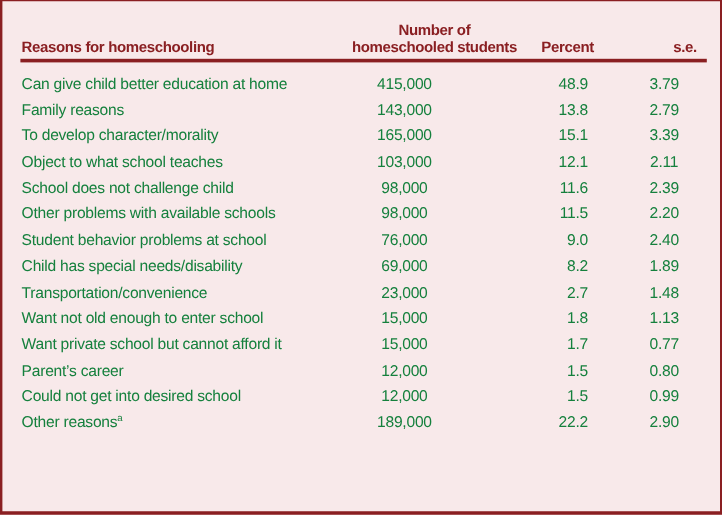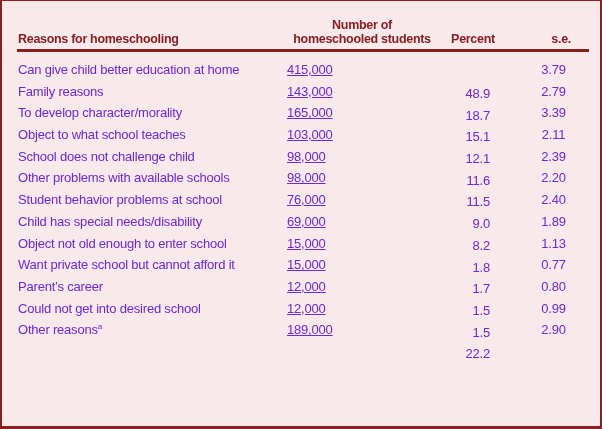--- a/index.html
+++ b/index.html
@@ -18,33 +18,33 @@
     }
     .hdr {
       position: absolute; left: 15px; top: 10px; width: 572px; height: 38px;
       color: #8a1f22; font-size: 12.5px; font-weight: bold;
       letter-spacing: -0.3px;
     }
     .hdr .c { position: absolute; bottom: 3px; line-height: 14px; }
     .hdr .reason { left: 1px; }
     .hdr .num { left: 270px; width: 150px; text-align: center; }
     .hdr .pct { left: 426px; width: 60px; text-align: center; }
-    .hdr .se { left: 524px; width: 30px; text-align: right; }
+    .hdr .se { left: 544px; width: 30px; text-align: left; }
     .rule {
       position: absolute; left: 15px; top: 48px; width: 572px; height: 3px;
       background: #8a1f22;
     }
     .rows { position: absolute; left: 15px; top: 58px; width: 572px; }
     .row {
       position: relative; height: 21.7px; line-height: 21.7px;
-      font-size: 13px; color: #6d28d9; letter-spacing: -0.2px;
+      font-size: 13px; color: #15803d; letter-spacing: -0.2px;
     }
     .row .reason { position: absolute; left: 1px; white-space: nowrap; }
-    .row .num { position: absolute; left: 270px; width: 100px; text-align: left; text-decoration: underline; }
-    .row .pct { position: absolute; left: 426px; width: 47px; text-align: right; margin-top: 24px; }
+    .row .num { position: absolute; left: 270px; width: 100px; text-align: center; }
+    .row .pct { position: absolute; left: 426px; width: 47px; text-align: right; }
     .row .se { position: absolute; left: 520px; width: 33px; text-align: center; }
     sup { font-size: 8px; line-height: 0; }
   </style>
 </head>
 <body>
 
 <div class="frame">
   <div class="hdr">
     <div class="c reason">Reasons for homeschooling</div>
     <div class="c num">
@@ -58,21 +58,21 @@
   <div class="rows" id="rows">
       <div class="row">
         <span class="reason"><span>Can give child better education at home</span></span>
         <span class="num"><span>415,000</span></span>
         <span class="pct"><span>48.9</span></span>
         <span class="se"><span>3.79</span></span>
       </div>
       <div class="row">
         <span class="reason"><span>Family reasons</span></span>
         <span class="num"><span>143,000</span></span>
-        <span class="pct"><span>18.7</span></span>
+        <span class="pct"><span>13.8</span></span>
         <span class="se"><span>2.79</span></span>
       </div>
       <div class="row">
         <span class="reason"><span>To develop character/morality</span></span>
         <span class="num"><span>165,000</span></span>
         <span class="pct"><span>15.1</span></span>
         <span class="se"><span>3.39</span></span>
       </div>
       <div class="row">
         <span class="reason"><span>Object to what school teaches</span></span>
@@ -98,21 +98,27 @@
         <span class="pct"><span>9.0</span></span>
         <span class="se"><span>2.40</span></span>
       </div>
       <div class="row">
         <span class="reason"><span>Child has special needs/disability</span></span>
         <span class="num"><span>69,000</span></span>
         <span class="pct"><span>8.2</span></span>
         <span class="se"><span>1.89</span></span>
       </div>
       <div class="row">
-        <span class="reason"><span>Object not old enough to enter school</span></span>
+        <span class="reason"><span>Transportation/convenience</span></span>
+        <span class="num"><span>23,000</span></span>
+        <span class="pct"><span>2.7</span></span>
+        <span class="se"><span>1.48</span></span>
+      </div>
+      <div class="row">
+        <span class="reason"><span>Want not old enough to enter school</span></span>
         <span class="num"><span>15,000</span></span>
         <span class="pct"><span>1.8</span></span>
         <span class="se"><span>1.13</span></span>
       </div>
       <div class="row">
         <span class="reason"><span>Want private school but cannot afford it</span></span>
         <span class="num"><span>15,000</span></span>
         <span class="pct"><span>1.7</span></span>
         <span class="se"><span>0.77</span></span>
       </div>

